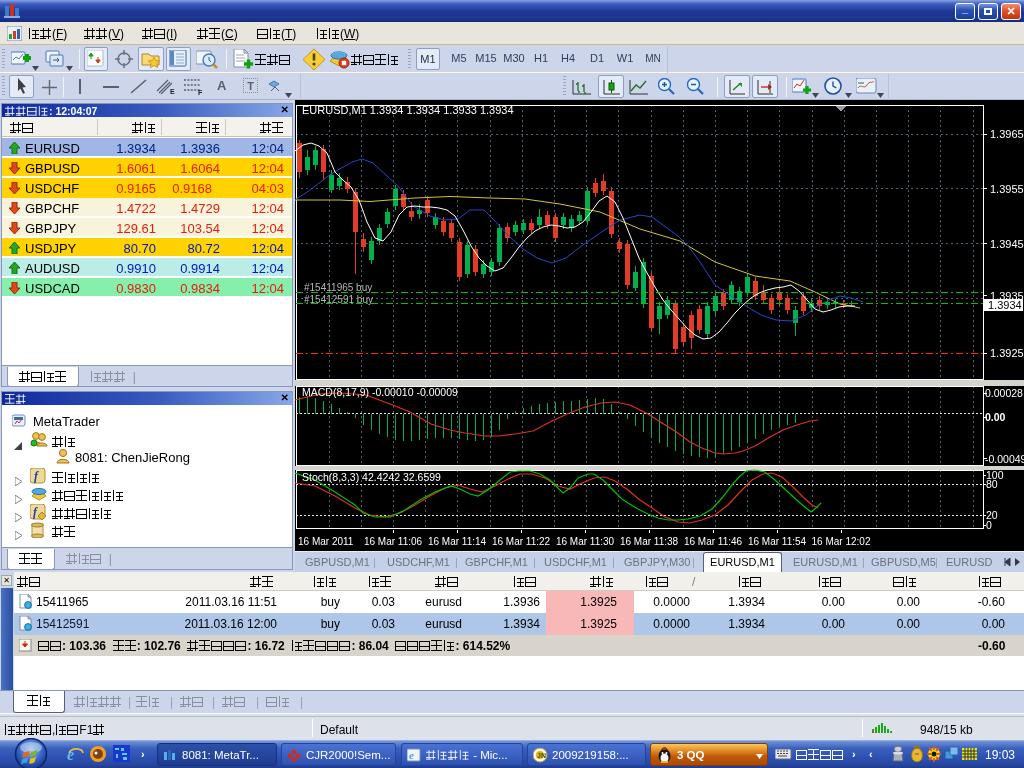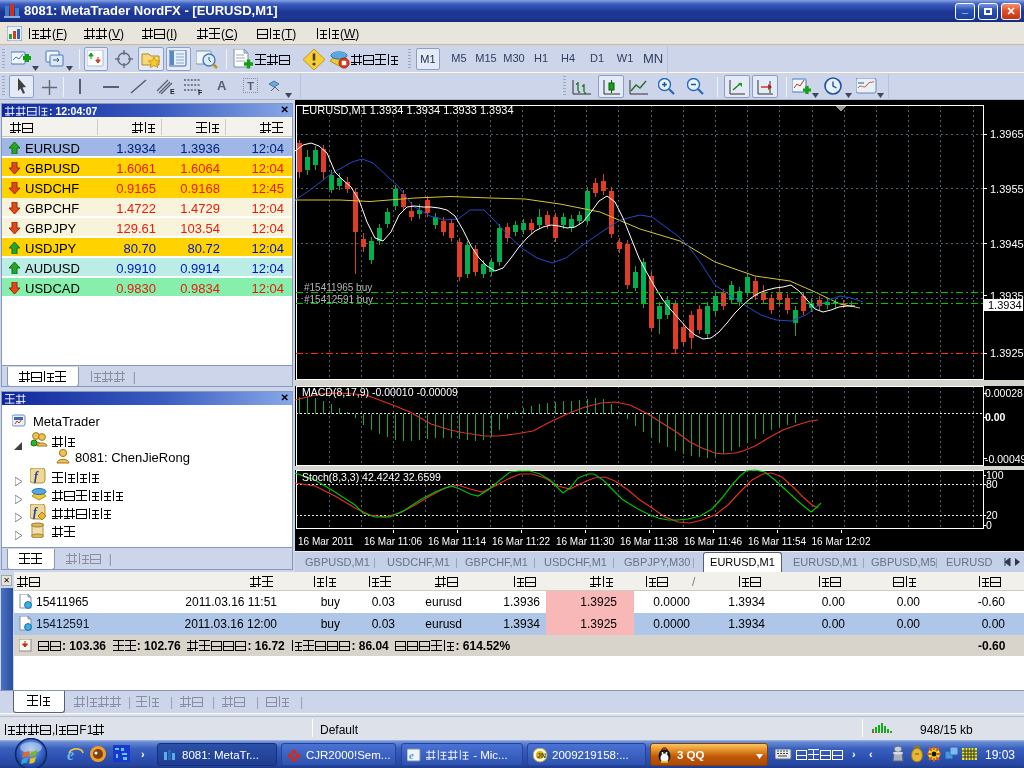--- a/index.html
+++ b/index.html
@@ -30,21 +30,20 @@
  linear-gradient(currentColor,currentColor) 7px 2px/1px 9px no-repeat}
 i.cj.s10{transform:scale(.86);transform-origin:0 70%;margin-right:0}
 </style></head><body>
 <div class="abs" style="left:0;top:0;width:1024px;height:22px;background:linear-gradient(180deg,#88a2e0 0,#3a5ec0 18%,#1c3492 55%,#1e3894 80%,#16297c 100%)">
     <svg class="abs" style="left:4px;top:3px" width="16" height="16">
       <rect x="1" y="3" width="4" height="10" fill="#3a7cc8"></rect>
       <rect x="6" y="1" width="4" height="12" fill="#d03020"></rect>
       <rect x="11" y="5" width="4" height="8" fill="#3a7cc8"></rect>
       <rect x="0" y="13" width="16" height="2" fill="#88b0e0"></rect>
     </svg>
-    <div class="abs" style="left:24px;top:3px;color:#fff;font-size:13px;font-weight:bold">8081: MetaTrader NordFX - [EURUSD,M1]</div>
     <div class="abs" style="left:955px;top:3px;width:20px;height:17px;border:1px solid #fff;border-radius:3px;background:linear-gradient(180deg,#7a96e2,#2850b4 40%,#1c3ea0);color:#fff;font-size:11px;font-weight:bold;text-align:center;line-height:15px"><span style="position:relative;top:-3px">_</span></div>
     <div class="abs" style="left:978px;top:3px;width:20px;height:17px;border:1px solid #fff;border-radius:3px;background:linear-gradient(180deg,#7a96e2,#2850b4 40%,#1c3ea0);color:#fff;font-size:11px;font-weight:bold;text-align:center;line-height:15px"><span style="display:inline-block;width:8px;height:7px;border:2px solid #fff;margin-top:3px"></span></div>
     <div class="abs" style="left:1001px;top:3px;width:20px;height:17px;border:1px solid #fff;border-radius:3px;background:linear-gradient(180deg,#f0926a,#e25028 45%,#c23410);color:#fff;font-size:11px;font-weight:bold;text-align:center;line-height:15px">✕</div>
   </div>
 <div class="abs" style="left:0;top:22px;width:1024px;height:23px;background:#e8e5dc;border-bottom:1px solid #c0bcb0;font-size:12px;color:#000">
     <svg class="abs" style="left:7px;top:4px" width="15" height="15">
       <rect width="15" height="15" rx="2" fill="#e8f0f8" stroke="#7090c0"></rect>
       <rect x="2" y="8" width="3" height="5" fill="#30a030"></rect>
       <rect x="6" y="5" width="3" height="8" fill="#d04020"></rect>
       <rect x="10" y="3" width="3" height="10" fill="#3060c0"></rect>
@@ -125,21 +124,21 @@
     <div class="abs" style="left:351px;top:7px;font-size:12px;color:#000"><i class="cj c"></i><i class="cj b"></i><i class="cj a"></i><i class="cj d"></i></div>
     <div class="abs" style="left:408px;top:3px;width:3px;height:21px;background:repeating-linear-gradient(180deg,#9aa6c2 0,#9aa6c2 1px,transparent 1px,transparent 3px)"></div>
     <div class="abs" style="left:416px;top:2px;width:24px;height:22px;background:#e4eaf6;border:1px solid #8aa0c8;border-radius:2px;font-size:11px;color:#203050;text-align:center;line-height:21px">M1</div>
     <div class="abs" style="left:448px;top:2px;width:22px;height:22px;font-size:11px;color:#304060;text-align:center;line-height:21px">M5</div>
     <div class="abs" style="left:472px;top:2px;width:28px;height:22px;font-size:11px;color:#304060;text-align:center;line-height:21px">M15</div>
     <div class="abs" style="left:500px;top:2px;width:28px;height:22px;font-size:11px;color:#304060;text-align:center;line-height:21px">M30</div>
     <div class="abs" style="left:530px;top:2px;width:22px;height:22px;font-size:11px;color:#304060;text-align:center;line-height:21px">H1</div>
     <div class="abs" style="left:557px;top:2px;width:22px;height:22px;font-size:11px;color:#304060;text-align:center;line-height:21px">H4</div>
     <div class="abs" style="left:586px;top:2px;width:22px;height:22px;font-size:11px;color:#304060;text-align:center;line-height:21px">D1</div>
     <div class="abs" style="left:613px;top:2px;width:24px;height:22px;font-size:11px;color:#304060;text-align:center;line-height:21px">W1</div>
-    <div class="abs" style="left:641px;top:2px;width:24px;height:22px;font-size:13px;color:#304060;text-align:center;line-height:21px">MN</div>
+    <div class="abs" style="left:641px;top:2px;width:24px;height:22px;font-size:10px;color:#304060;text-align:center;line-height:21px">MN</div>
     <div class="abs" style="left:667px;top:0;width:1px;height:27px;background:#b8c2da"></div>
   </div>
 <div class="abs" style="left:0;top:74px;width:1024px;height:26px;background:#ccd5ea;border-bottom:1px solid #aab4cc">
     <div class="abs" style="left:2px;top:2px;width:3px;height:21px;background:repeating-linear-gradient(180deg,#9aa6c2 0,#9aa6c2 1px,transparent 1px,transparent 3px)"></div>
     <div class="abs" style="left:9px;top:1px;width:25px;height:23px;background:#e4eaf6;border:1px solid #8aa0c8;border-radius:2px"></div>
     <svg class="abs" style="left:16px;top:4px" width="12" height="16">
       <path d="M2 0 L10 9 L6.5 9.5 L9 15 L7 15.8 L4.5 10.5 L2 13 Z" fill="#404040"></path>
     </svg>
     <svg class="abs" style="left:42px;top:6px" width="15" height="15">
       <path d="M7.5 0 V15 M0 7.5 H15" stroke="#606878" stroke-width="1.4"></path>
@@ -265,22 +264,22 @@
       <span style="position:absolute;right:136px;top:3px;color:#e81c0c">1.6061</span>
       <span style="position:absolute;right:72px;top:3px;color:#e81c0c">1.6064</span>
       <span style="position:absolute;right:8px;top:3px;color:#e81c0c">12:04</span>
     </div>
     <div class="abs" style="left:0;top:74px;width:290px;height:32px;background:#ffd200;border-bottom:1px solid #fff;font-size:13px">
       <svg width="11" height="12" style="position:absolute;left:7px;top:4px">
         <path d="M5.5 0 L11 6 H8 V12 H3 V6 H0 Z" fill="#e04818" stroke="#982808" transform="rotate(180 5.5 6)"></path>
       </svg>
       <span style="position:absolute;left:23px;top:3px;color:#000">USDCHF</span>
       <span style="position:absolute;right:136px;top:3px;color:#e81c0c">0.9165</span>
-      <span style="position:absolute;right:72px;top:3px;color:#e81c0c">0.9168</span>
-      <span style="position:absolute;right:8px;top:3px;color:#e81c0c">12:45</span>
+      <span style="position:absolute;right:80px;top:3px;color:#e81c0c">0.9168</span>
+      <span style="position:absolute;right:8px;top:3px;color:#e81c0c">04:03</span>
     </div>
     <div class="abs" style="left:0;top:94px;width:290px;height:19px;background:#f8f4dc;border-bottom:1px solid #fff;font-size:13px">
       <svg width="11" height="12" style="position:absolute;left:7px;top:4px">
         <path d="M5.5 0 L11 6 H8 V12 H3 V6 H0 Z" fill="#e04818" stroke="#982808" transform="rotate(180 5.5 6)"></path>
       </svg>
       <span style="position:absolute;left:23px;top:3px;color:#000">GBPCHF</span>
       <span style="position:absolute;right:136px;top:3px;color:#e81c0c">1.4722</span>
       <span style="position:absolute;right:72px;top:3px;color:#e81c0c">1.4729</span>
       <span style="position:absolute;right:8px;top:3px;color:#e81c0c">12:04</span>
     </div>

